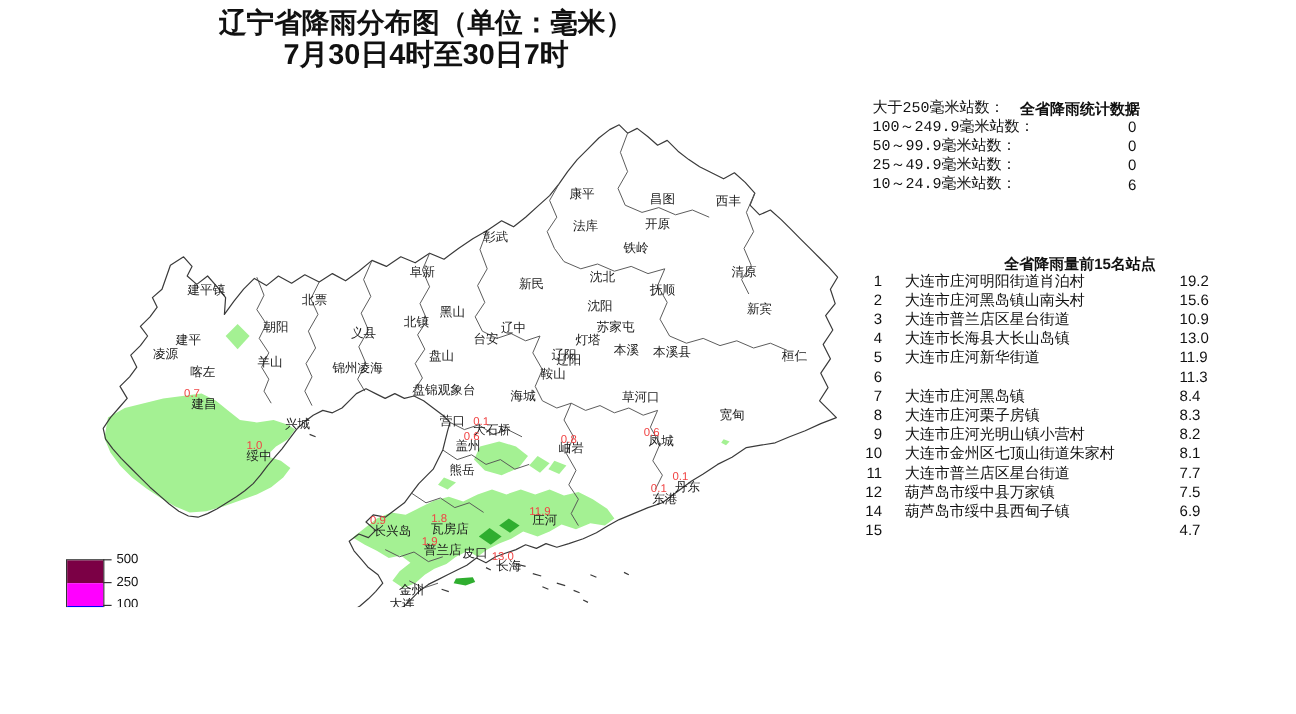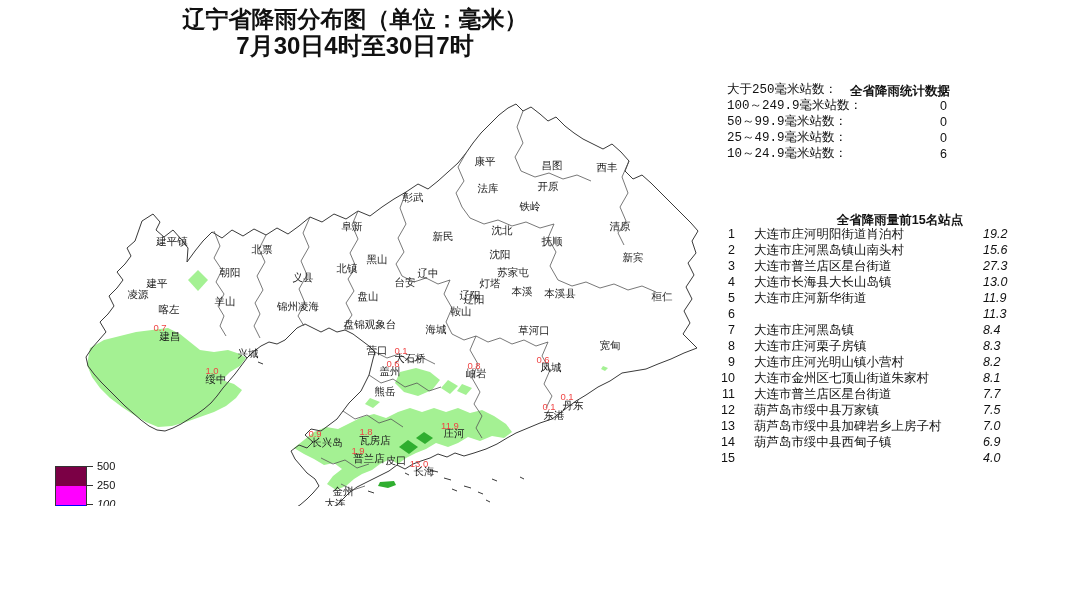--- a/index.html
+++ b/index.html
@@ -23,21 +23,21 @@
   .stat-row{position:relative;height:16px;line-height:16px;}
   .stat-label{position:absolute;left:7px;font-family:Liberation Mono, monospace;}
   .stat-value{position:absolute;left:220px;}
   .t15-header{position:absolute;top:209px;left:0;width:100%;height:16px;line-height:16px;}
   .t15-col-station{position:absolute;left:21px;}
   .t15-col-rain{position:absolute;left:263px;}
   .t15-rows{position:absolute;left:0;top:226px;width:100%;}
   .t15-row{position:relative;height:16px;line-height:16px;}
   .t15-rank{position:absolute;left:0;width:15px;text-align:right;}
   .t15-station{position:absolute;left:34px;white-space:nowrap;}
-  .t15-value{position:absolute;left:263px;font-style:italic;}
+  .t15-value{position:absolute;left:263px;}
   
   .legend{position:absolute;left:55px;top:466px;width:110px;height:150px;}
   .legend-cells{position:absolute;left:0;top:0;width:30px;border:1px solid #333;}
   .legend-cell{width:30px;height:19px;}
   .legend-tick{position:absolute;left:31px;width:7px;height:1px;background:#333;}
   .legend-tick-label{position:absolute;left:42px;font-size:11px;line-height:11px;}
 </style>
 </head>
 <body>
 
@@ -178,21 +178,21 @@
         <div class="legend-cell" style="background: rgb(87, 167, 242);"></div>
         <div class="legend-cell" style="background: rgb(47, 174, 47);"></div>
         <div class="legend-cell" style="background: rgb(164, 241, 147);"></div>
         <div class="legend-cell" style="background: rgb(255, 255, 255);"></div>
       </div>
   <div class="legend-tick" style="top: 0px;"></div>
       <div class="legend-tick-label" style="top: -5px;">500</div>
       <div class="legend-tick" style="top: 19px;"></div>
       <div class="legend-tick-label" style="top: 14px;">250</div>
       <div class="legend-tick" style="top: 38px;"></div>
-      <div class="legend-tick-label" style="top: 33px; font-style: italic;">100</div>
+      <div class="legend-tick-label" style="top: 33px;">100</div>
       <div class="legend-tick" style="top: 57px;"></div>
       <div class="legend-tick-label" style="top: 52px;">50</div>
       <div class="legend-tick" style="top: 76px;"></div>
       <div class="legend-tick-label" style="top: 71px;">25</div>
       <div class="legend-tick" style="top: 95px;"></div>
       <div class="legend-tick-label" style="top: 90px;">10</div>
       <div class="legend-tick" style="top: 114px;"></div>
       <div class="legend-tick-label" style="top: 109px;">1</div>
       <div class="legend-tick" style="top: 133px;"></div>
       <div class="legend-tick-label" style="top: 128px;">0</div>
@@ -231,21 +231,21 @@
           <span class="t15-value">19.2</span>
         </div>
         <div class="t15-row">
           <span class="t15-rank">2</span>
           <span class="t15-station">大连市庄河黑岛镇山南头村</span>
           <span class="t15-value">15.6</span>
         </div>
         <div class="t15-row">
           <span class="t15-rank">3</span>
           <span class="t15-station">大连市普兰店区星台街道</span>
-          <span class="t15-value">27.3</span>
+          <span class="t15-value">10.9</span>
         </div>
         <div class="t15-row">
           <span class="t15-rank">4</span>
           <span class="t15-station">大连市长海县大长山岛镇</span>
           <span class="t15-value">13.0</span>
         </div>
         <div class="t15-row">
           <span class="t15-rank">5</span>
           <span class="t15-station">大连市庄河新华街道</span>
           <span class="t15-value">11.9</span>
@@ -278,29 +278,24 @@
           <span class="t15-rank">11</span>
           <span class="t15-station">大连市普兰店区星台街道</span>
           <span class="t15-value">7.7</span>
         </div>
         <div class="t15-row">
           <span class="t15-rank">12</span>
           <span class="t15-station">葫芦岛市绥中县万家镇</span>
           <span class="t15-value">7.5</span>
         </div>
         <div class="t15-row">
-          <span class="t15-rank">13</span>
-          <span class="t15-station">葫芦岛市绥中县加碑岩乡上房子村</span>
-          <span class="t15-value">7.0</span>
-        </div>
-        <div class="t15-row">
           <span class="t15-rank">14</span>
           <span class="t15-station">葫芦岛市绥中县西甸子镇</span>
           <span class="t15-value">6.9</span>
         </div>
         <div class="t15-row">
           <span class="t15-rank">15</span>
-          <span class="t15-value">4.0</span>
+          <span class="t15-value">4.7</span>
         </div>
       </div>
   </div>
 
 </div>
 
 </body></html>

